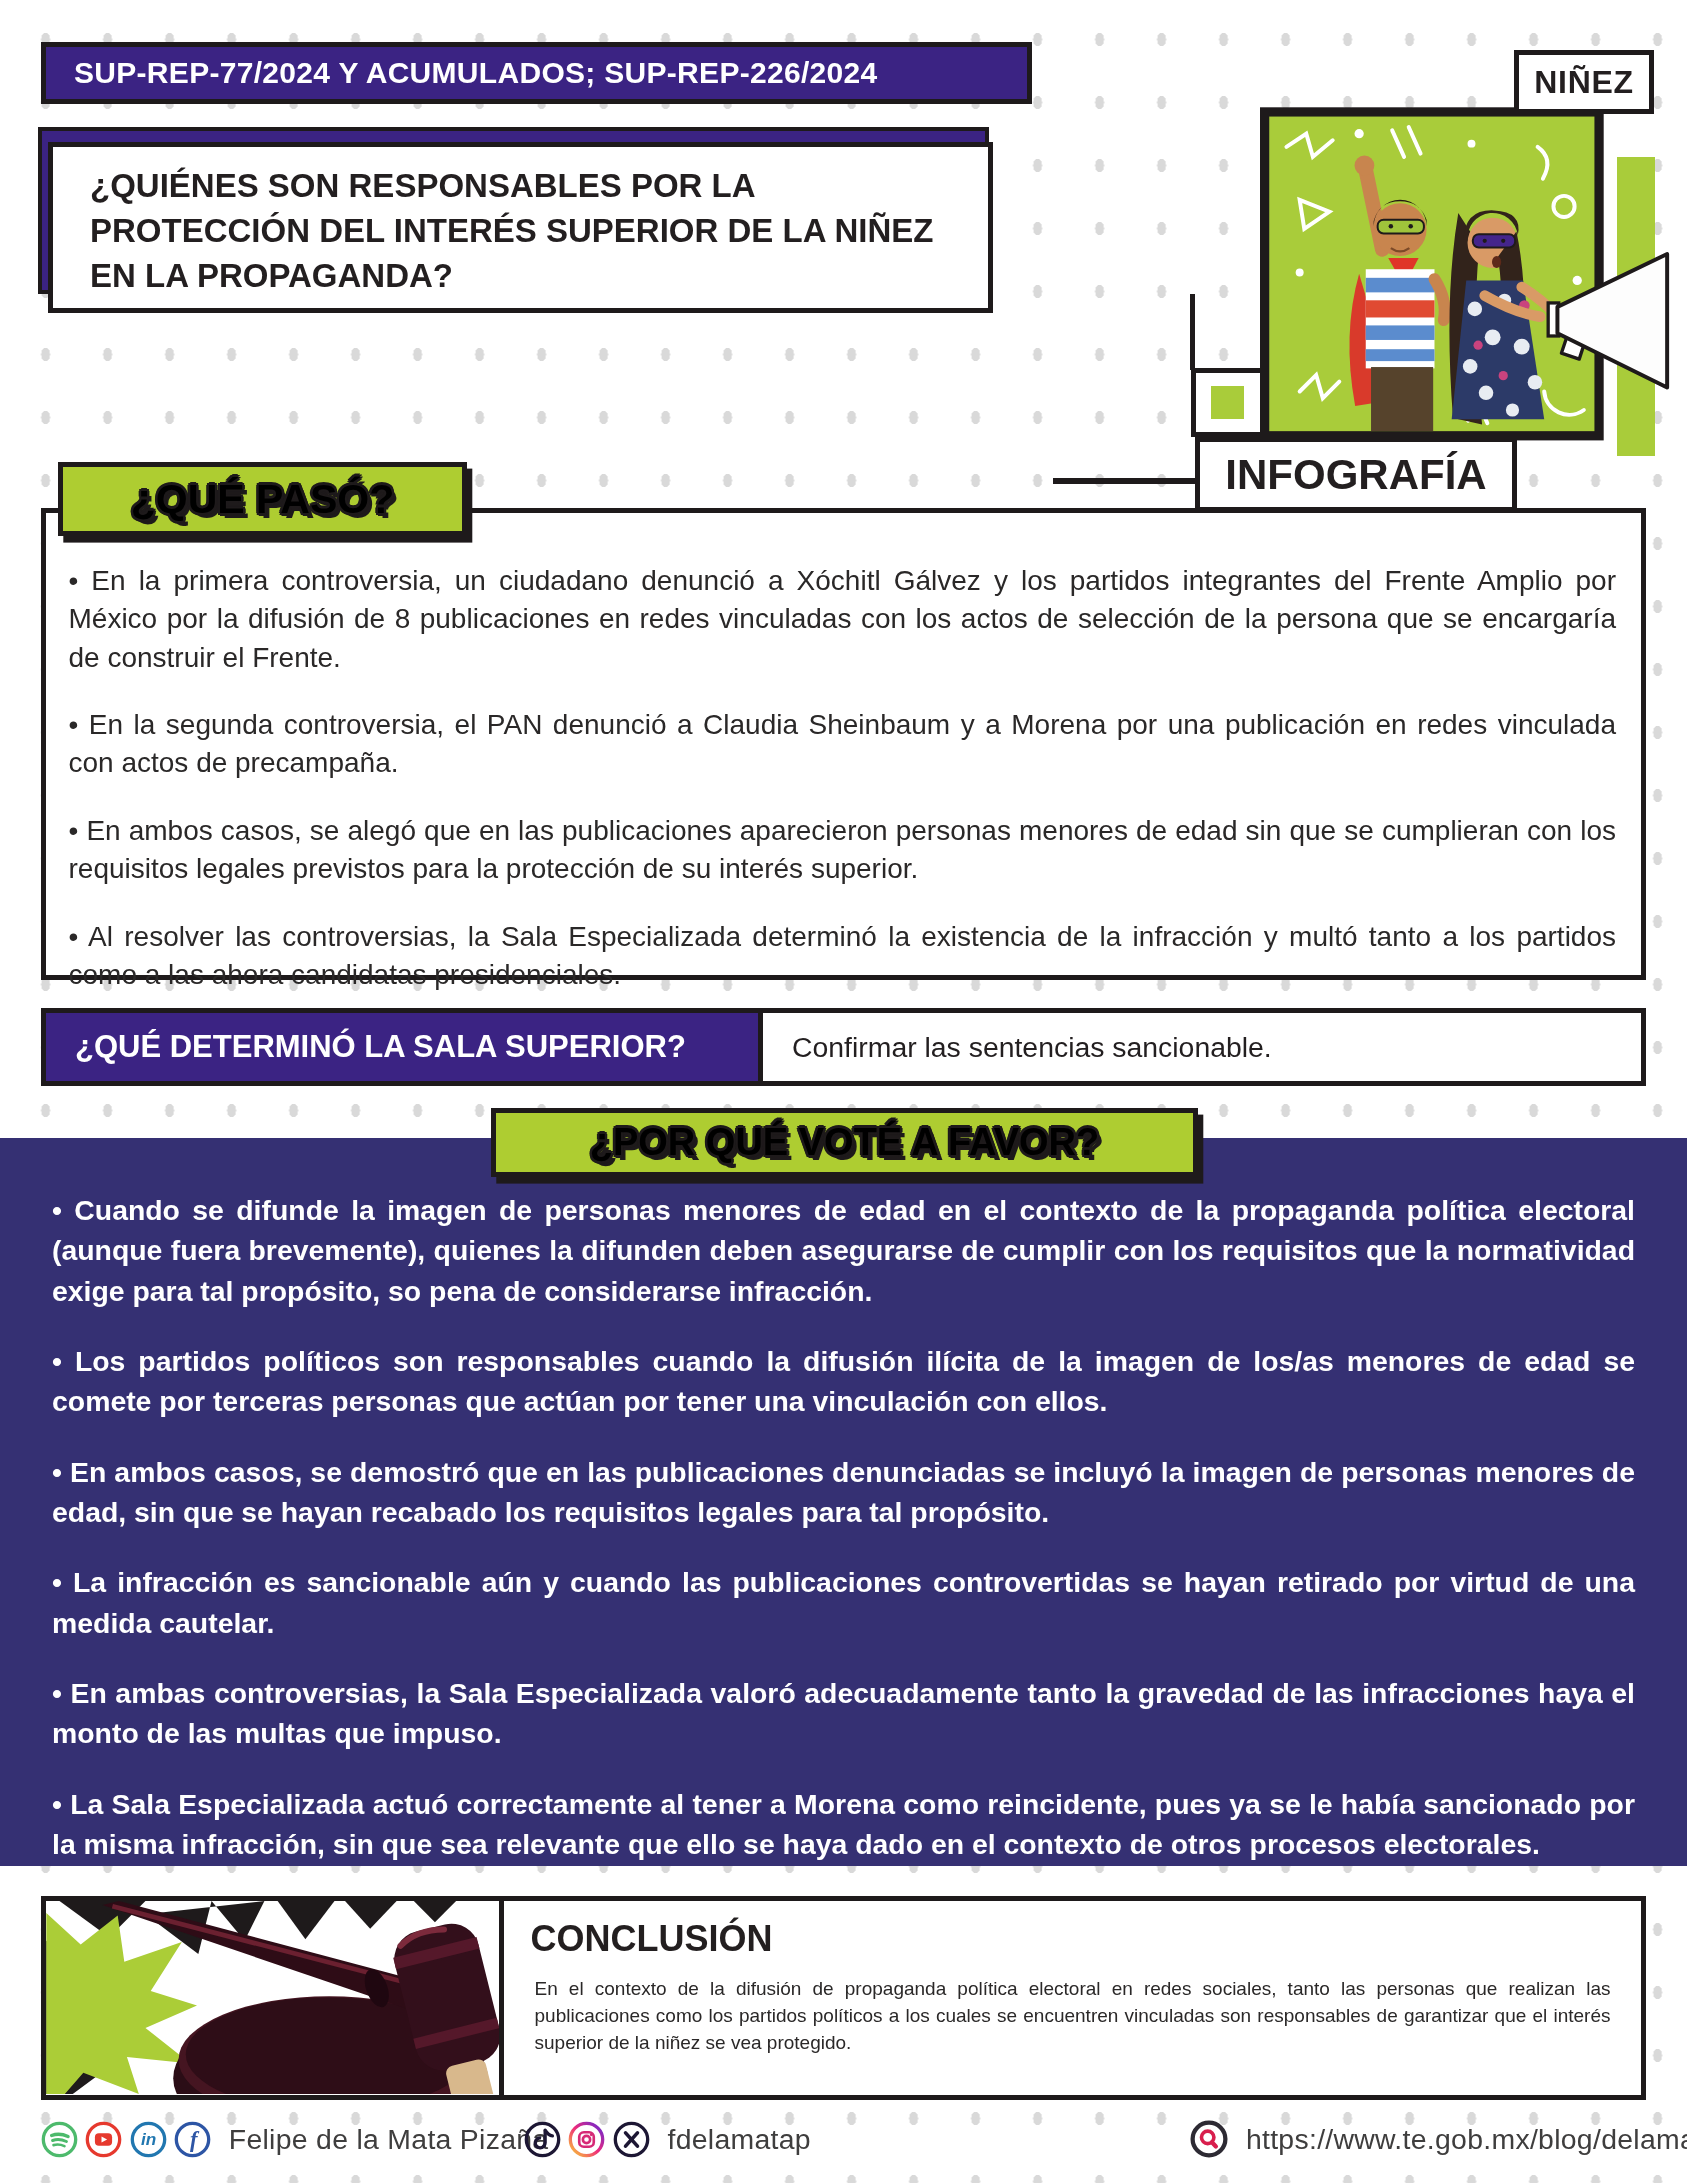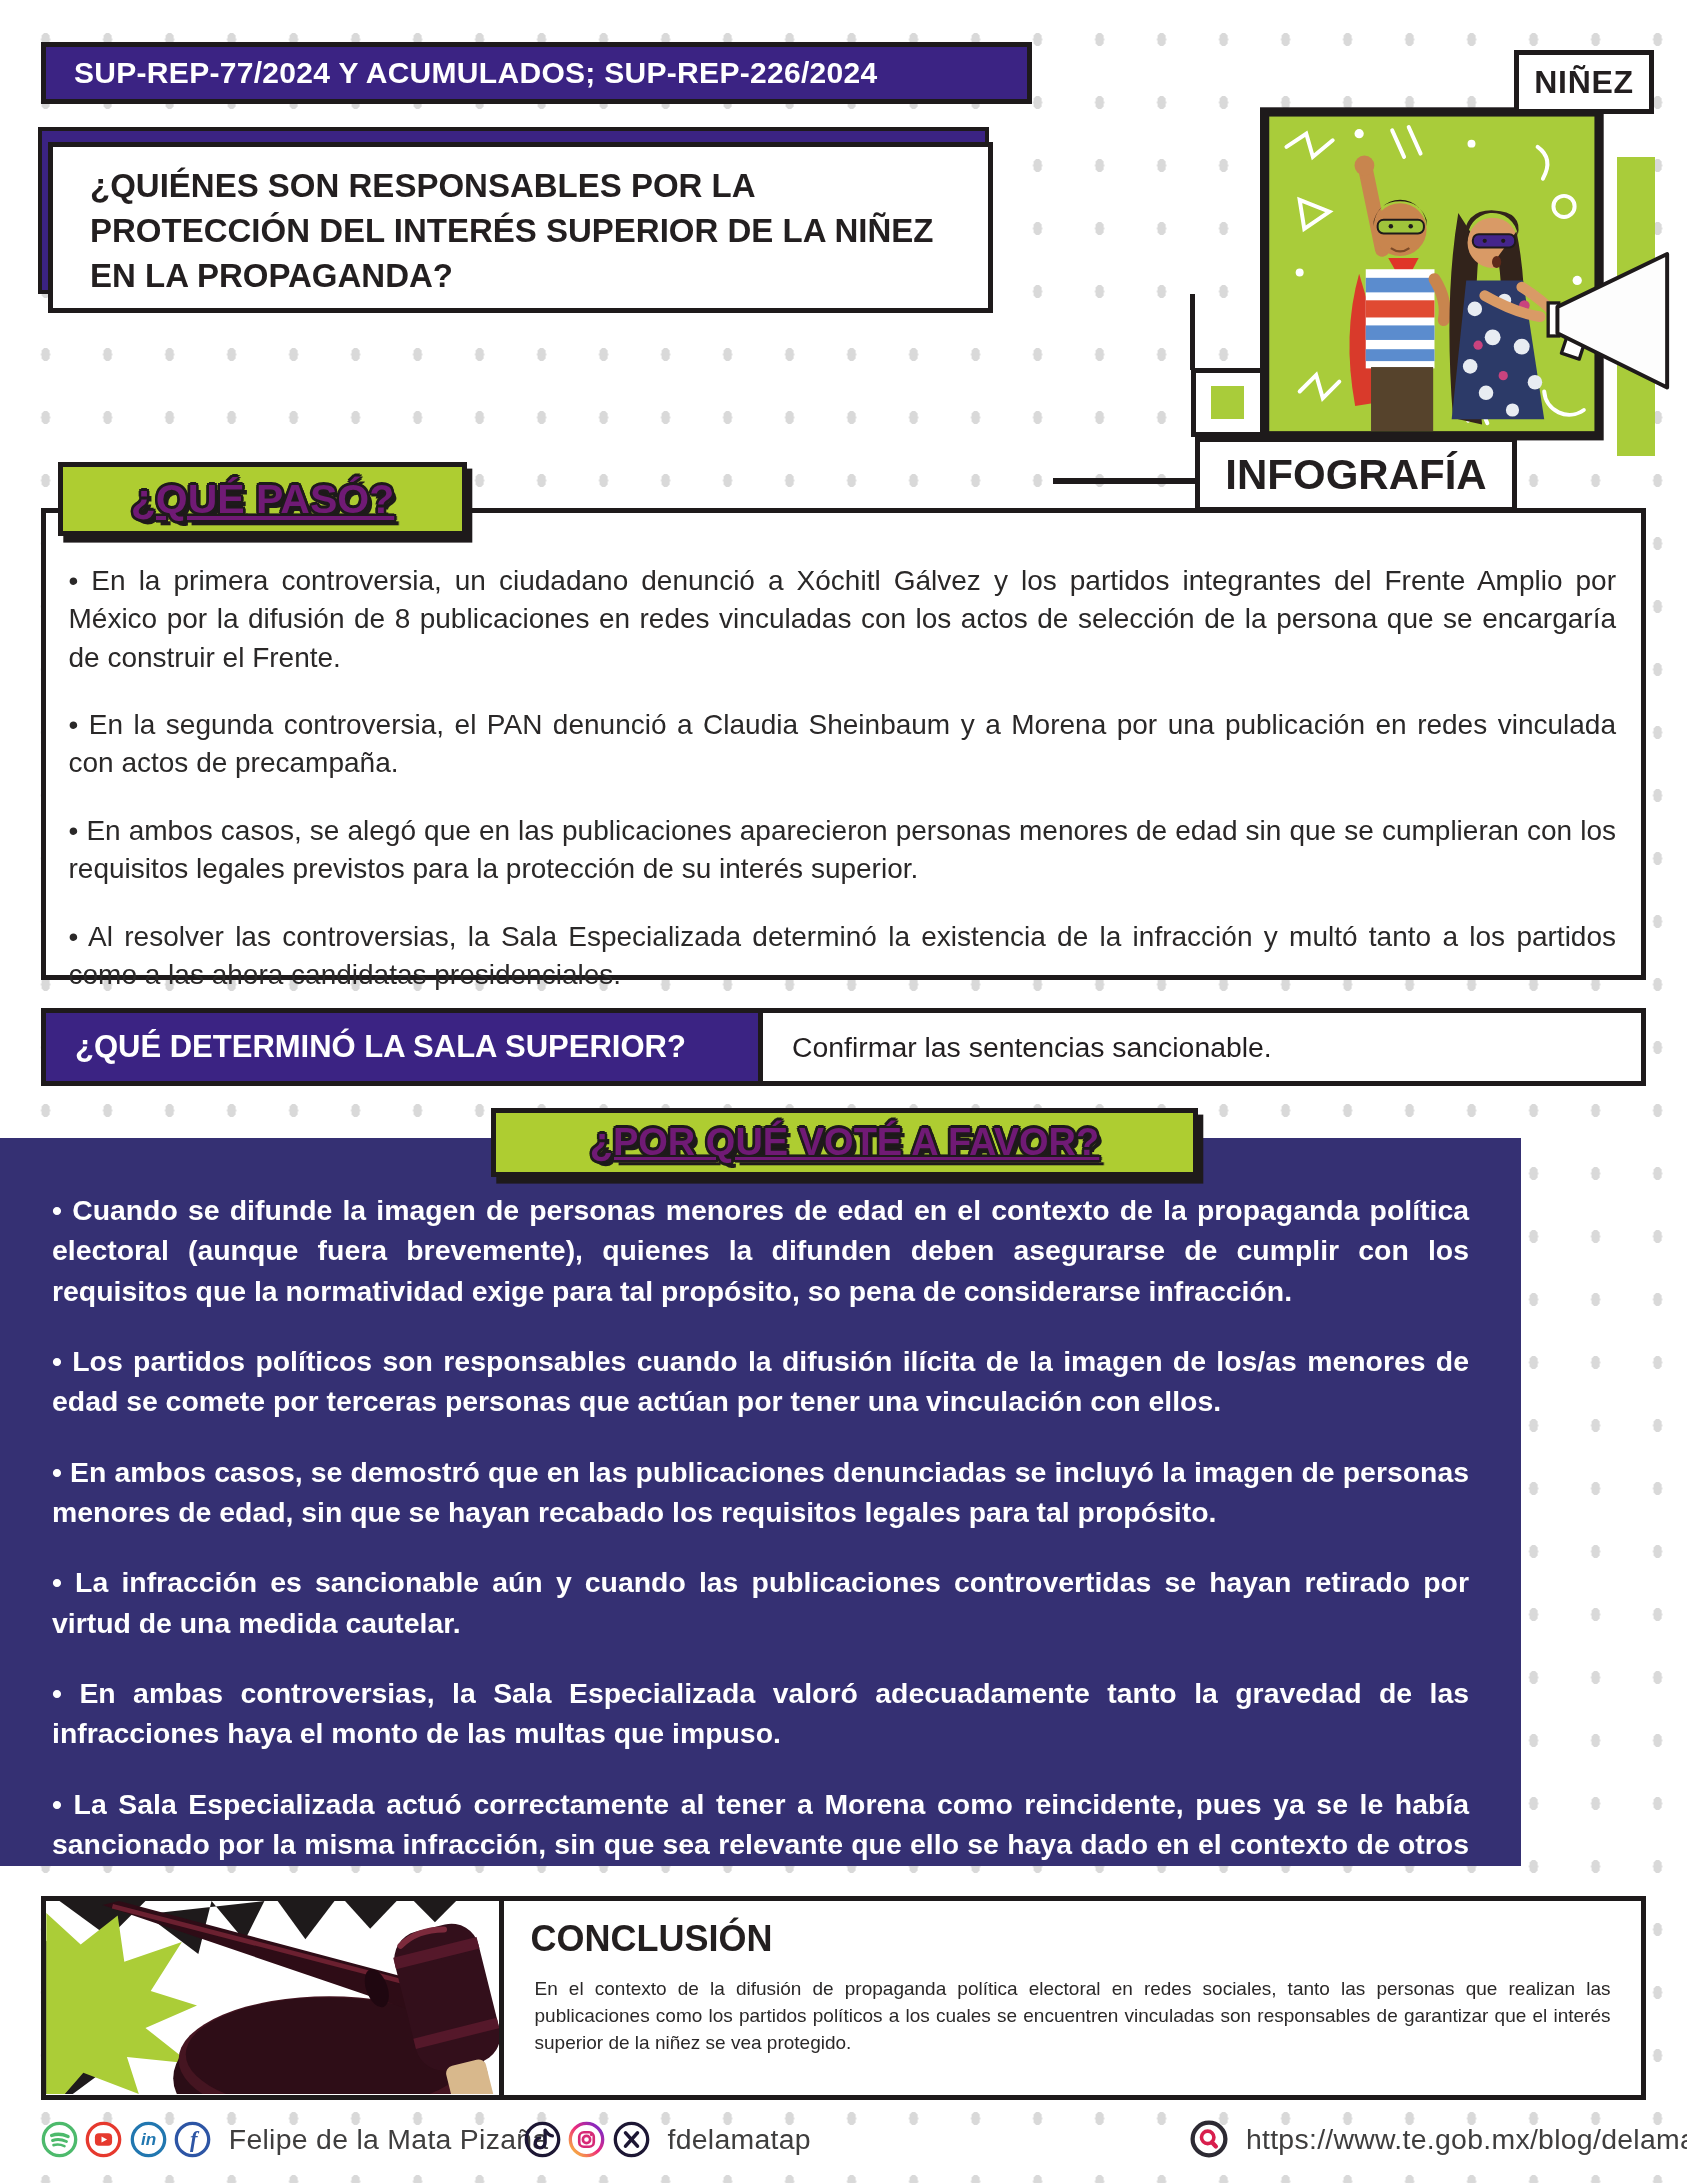--- a/index.html
+++ b/index.html
@@ -35,41 +35,41 @@
   .mini-box .sq{position:absolute;left:14.6px;top:13.2px;width:33px;height:33px;background:#a9cc3a;}
   .mini-vline{left:1190px;top:294px;width:5.3px;height:76px;background:#1e1a1b;z-index:0;}
   .info-hline{left:1053px;top:478px;width:144px;height:6px;background:#1e1a1b;z-index:3;}
   .infografia{left:1195px;top:437px;width:322px;height:75px;z-index:4;display:flex;align-items:center;justify-content:center;}
   .infografia span{font-size:42px;font-weight:800;letter-spacing:0;}
 
   
   .comic-label{background:#aecd31;border:5.3px solid #1e1a1b;box-shadow:5.3px 6.6px 0 #1e1a1b;z-index:5;
     display:flex;align-items:center;justify-content:center;}
   .comic-label span{
-    color:#701a75;font-weight:800;
+    color:#000000;font-weight:800;
     text-shadow:-2px -2px 0 #1e1a1b,2px -2px 0 #1e1a1b,-2px 2px 0 #1e1a1b,2px 2px 0 #1e1a1b,
-                -2.6px 0 0 #1e1a1b,2.6px 0 0 #1e1a1b,0 -2.6px 0 #1e1a1b,0 2.6px 0 #1e1a1b,4.6px 5.3px 0 #1e1a1b;text-decoration:underline;}
+                -2.6px 0 0 #1e1a1b,2.6px 0 0 #1e1a1b,0 -2.6px 0 #1e1a1b,0 2.6px 0 #1e1a1b,4.6px 5.3px 0 #1e1a1b;}
   .que-paso-label{left:58px;top:462px;width:409px;height:74px;}
   .que-paso-label span{font-size:41px;}
   .voto-label{left:491px;top:1108px;width:707px;height:69px;}
   .voto-label span{font-size:38px;}
 
   
   .box1{left:41px;top:508px;width:1605px;height:472px;z-index:1;padding:49px 25px 10.6px 22.5px;}
   .box1 p{margin:0 0 29px 0;font-size:28px;line-height:1.37;text-align:justify;color:#2a2828;}
 
   
   .sala-q{left:41px;top:1008px;width:722px;height:78px;background:#3b2383;border:5.3px solid #1e1a1b;z-index:2;
     display:flex;align-items:center;padding-left:29px;}
   .sala-q span{color:#fff;font-size:31px;font-weight:700;white-space:nowrap;}
   .sala-a{left:758px;top:1008px;width:888px;height:78px;display:flex;align-items:center;padding-left:29px;z-index:1;}
   .sala-a span{font-size:28.4px;color:#231f20;}
 
   
-  .voto-section{left:0;top:1138px;width:1521px;height:728px;background:#353073;padding:52px 52px 0 52px;z-index:1;}
+  .voto-section{left:0;top:1138px;width:1687px;height:728px;background:#353073;padding:52px 52px 0 52px;z-index:1;}
   .voto-section p{margin:0 0 30px 0;font-size:28.4px;line-height:1.42;text-align:justify;color:#ffffff;font-weight:600;}
 
   
   .conclusion{left:41px;top:1896px;width:1605px;height:204px;z-index:1;display:flex;}
   .concl-img{width:458px;height:100%;border-right:5.3px solid #1e1a1b;flex:0 0 auto;overflow:hidden;background:#fff;}
   .concl-text{flex:1;padding:17px 26.5px 6.6px 26.5px;}
   .concl-text h2{margin:0 0 15px 0;font-size:36px;font-weight:800;}
   .concl-text p{margin:4px;font-size:19px;line-height:1.43;text-align:justify;color:#2a2828;}
 
   

